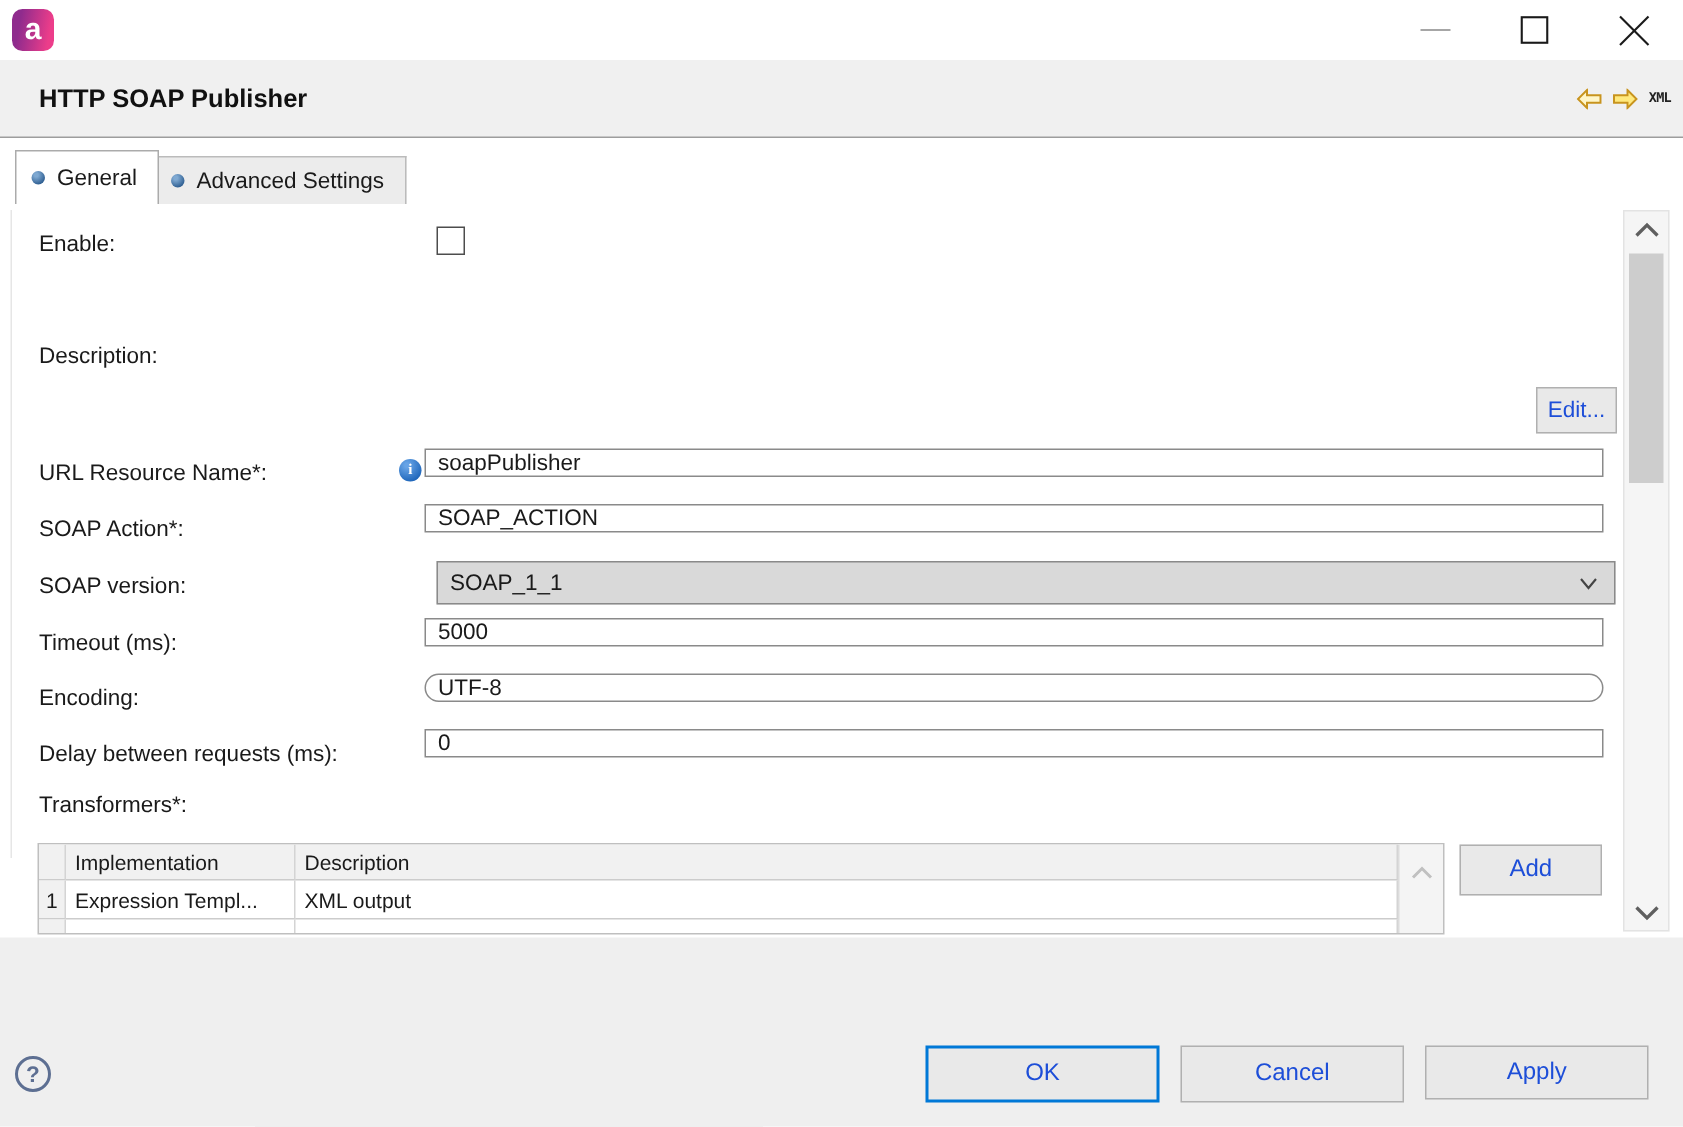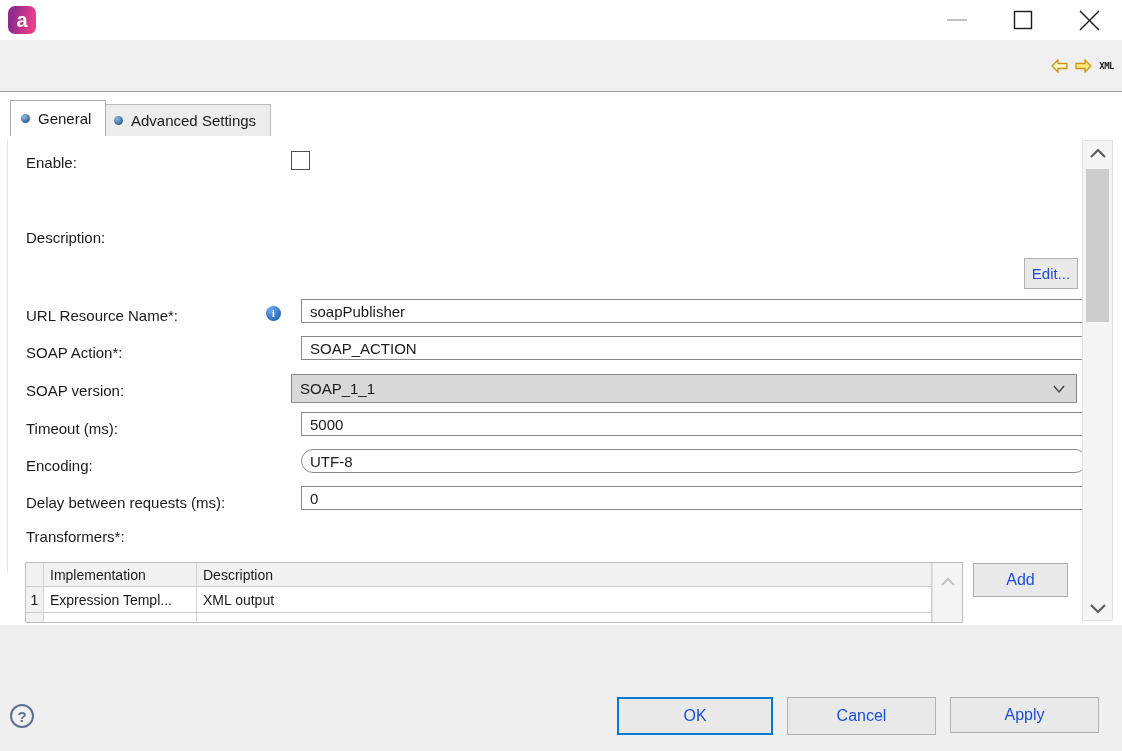--- a/index.html
+++ b/index.html
@@ -37,21 +37,21 @@
 
   .desc-box { position:absolute; left:291px; top:89px; width:727px; height:109px; background:#fff; border:1px solid #ababab; }
   .desc-text { position:absolute; left:0; top:0; right:23px; bottom:22px; padding:5px 9px; font-size:15px; overflow:hidden; }
   .desc-vscroll { position:absolute; right:0; top:0; width:23px; bottom:22px; background:#f6f6f6; border-left:1px solid #ececec; }
   .desc-hscroll { position:absolute; left:0; right:0; bottom:0; height:22px; background:#efefef; border-top:1px solid #e2e2e2; }
 
   .btn { display:flex; align-items:center; justify-content:center; background:#e9e9e9; border:1px solid #b0b0b0; font-size:15px; color:#1d4ed8; font-family:"Liberation Sans", sans-serif; cursor:default; }
   .edit-btn { position:absolute; left:1024px; top:166px; width:54px; height:31px; }
   .add-btn  { position:absolute; left:973px; top:471px; width:95px; height:34px; font-size:16px; }
 
-  .text-input { position:absolute; left:301px; width:786px; height:24px; border:1px solid #8a8a8a; background:#fff; font-family:"Liberation Sans", sans-serif; font-size:15px; color:#1a1a1a; padding:0 8px; outline:none; }
+  .text-input { position:absolute; left:283px; width:786px; height:19px; border:1px solid #8a8a8a; background:#fff; font-family:"Liberation Sans", sans-serif; font-size:15px; color:#1a1a1a; padding:0 8px; outline:none; }
   .combo { position:absolute; left:291px; top:282px; width:786px; height:29px; border:1px solid #8a8a8a; background:#d9d9d9; display:flex; align-items:center; padding:0 8px; font-size:15px; }
   .combo-chevron { position:absolute; right:10px; top:8px; }
 
   .info-icon { position:absolute; left:266px; top:214px; width:15px; height:15px; border-radius:50%;
                background:radial-gradient(circle at 35% 28%, #66a3e6 10%, #1b63b8 80%);
                color:#fff; font-size:10px; font-weight:bold; display:flex; align-items:center; justify-content:center; font-family:"Liberation Serif", serif; }
 
   
   .ttable { position:absolute; left:25px; top:470px; width:938px; height:61px; border:1px solid #bfbfbf; background:#fff; overflow:hidden; }
   .trow { display:flex; width:100%; }
@@ -98,20 +98,21 @@
       <div class="win-btn">
         <svg width="21" height="21">
             <line x1="1" y1="1" x2="20" y2="20" stroke="#1a1a1a" stroke-width="1.4"></line>
             <line x1="20" y1="1" x2="1" y2="20" stroke="#1a1a1a" stroke-width="1.4"></line>
           </svg>
       </div>
     </div>
   </div>
 
   <div class="header">
+    <div class="header-title">HTTP SOAP Publisher</div>
     <div class="header-nav">
       <svg width="17" height="14" viewBox="0 0 17 14">
         <path d="M7 1 L7 4.5 L16 4.5 L16 9.5 L7 9.5 L7 13 L1 7 Z" fill="#fff6c8" stroke="#c8941e" stroke-width="1.3"></path>
       </svg>
       <svg width="17" height="14" viewBox="0 0 17 14">
         <path d="M10 1 L10 4.5 L1 4.5 L1 9.5 L10 9.5 L10 13 L16 7 Z" fill="#ffe97d" stroke="#c8941e" stroke-width="1.3"></path>
       </svg>
       <span class="xml-label">XML</span>
     </div>
   </div>

